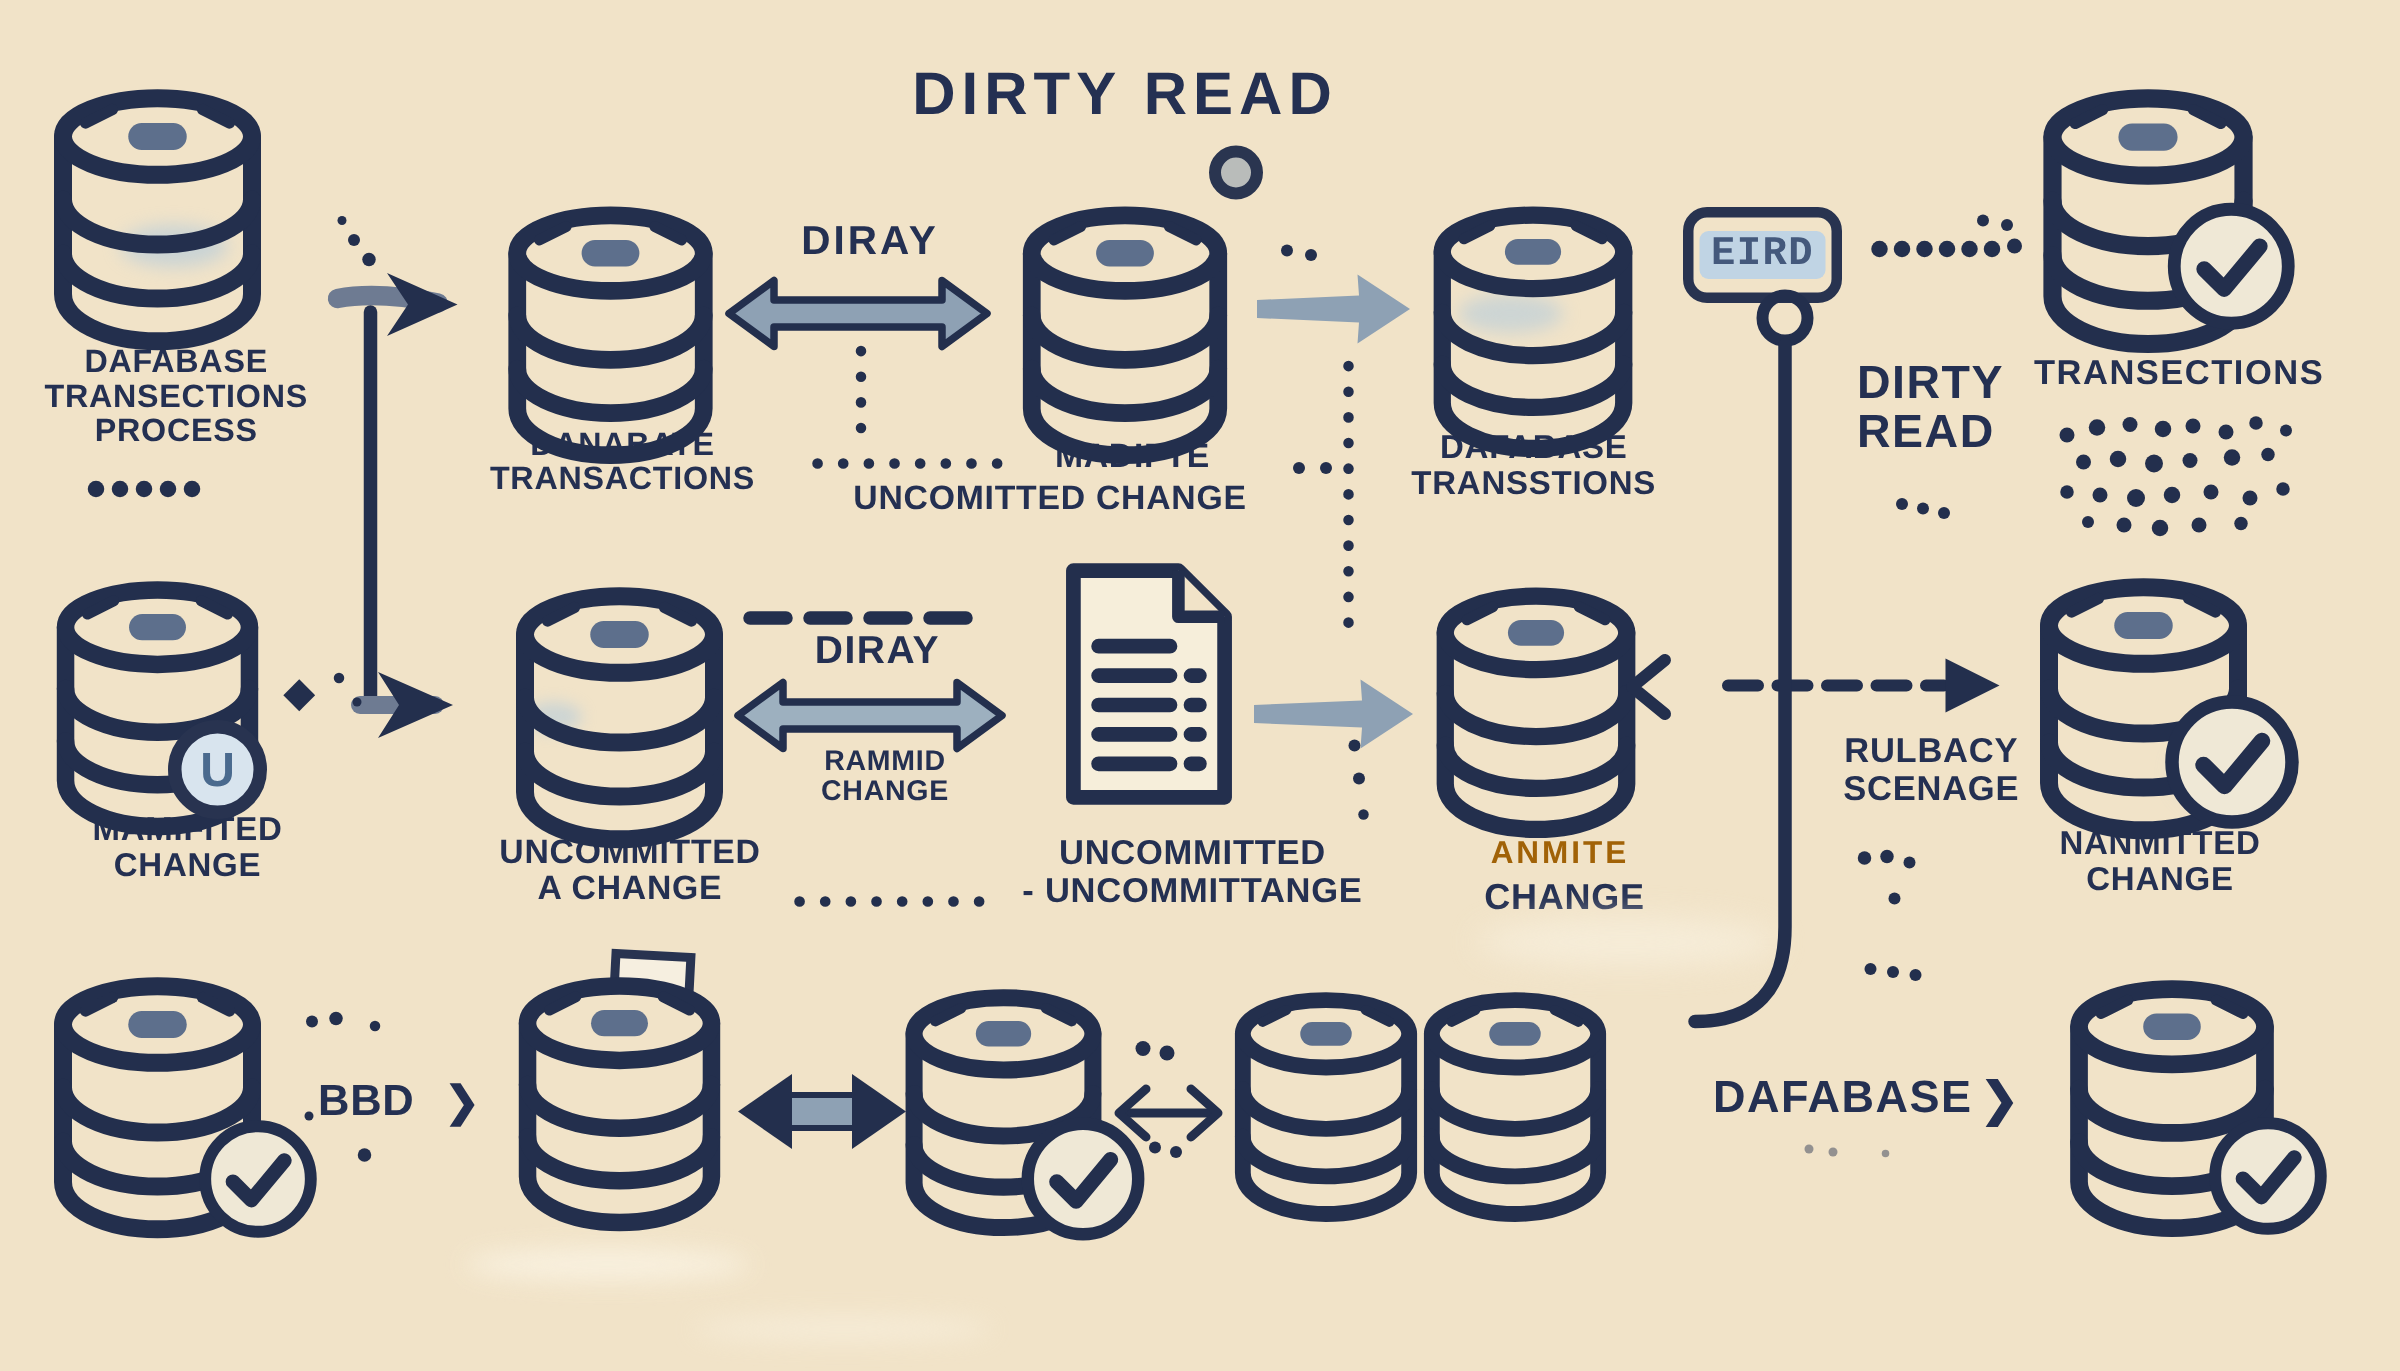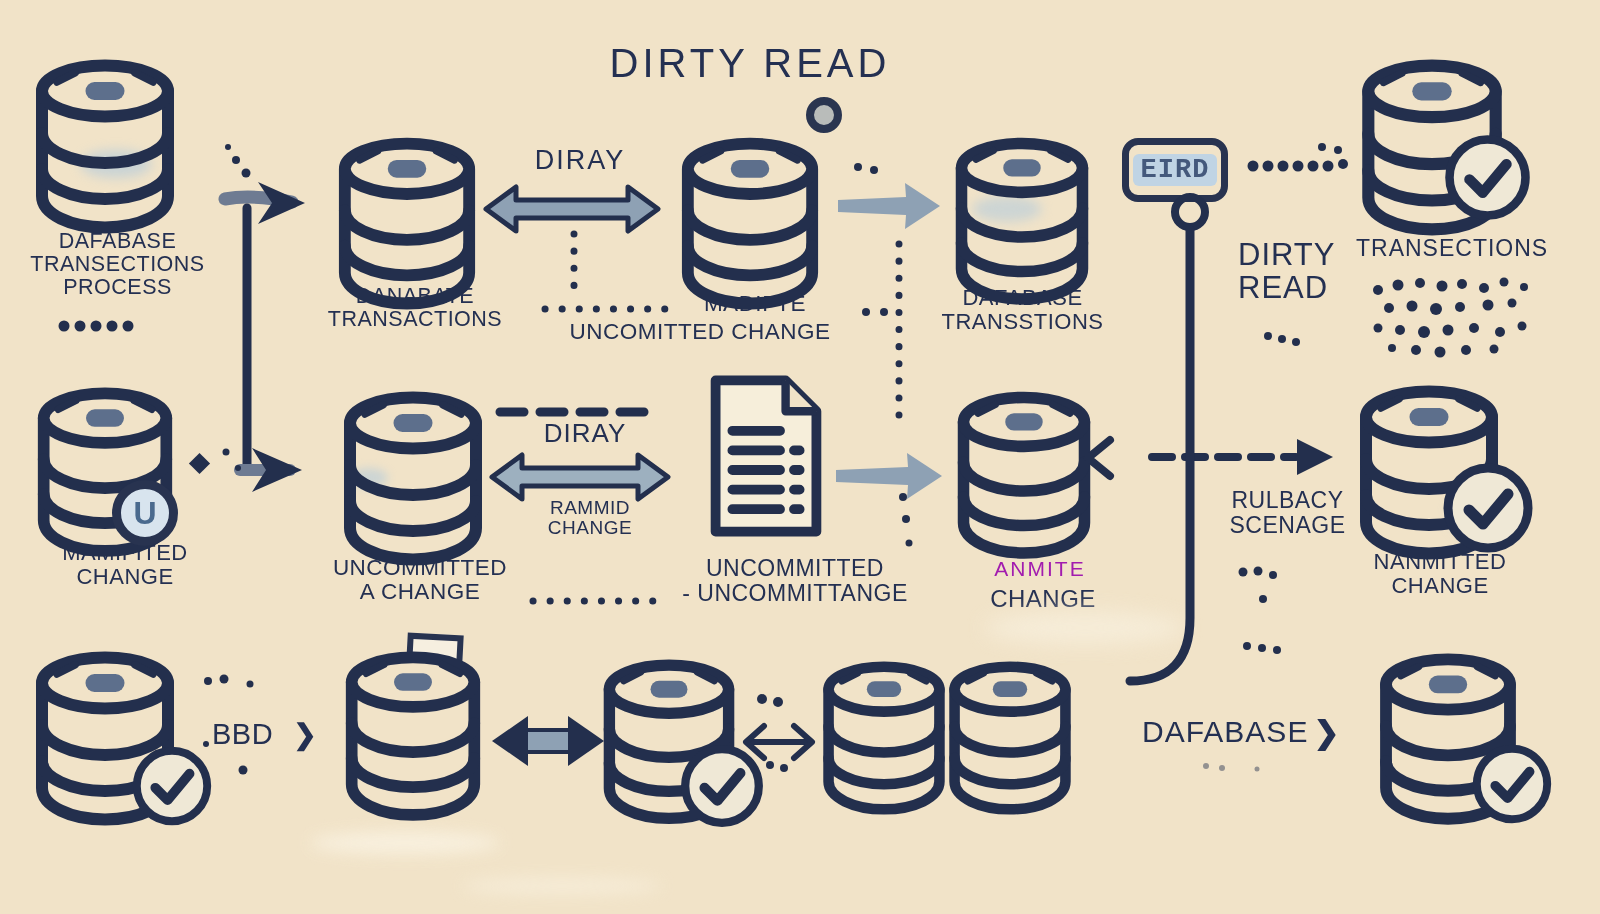--- a/index.html
+++ b/index.html
@@ -1,21 +1,21 @@
 <!DOCTYPE html>
 <html><head>
 <meta charset="utf-8">
 <style>
   html,body{margin:0;padding:0;}
   body{background:#f1e3c8;font-family:"Liberation Sans",sans-serif;}
   #stage{position:relative;width:1600px;height:914px;background:#f1e3c8;overflow:hidden;}
   .abs{position:absolute;}
-  .lbl{font-weight:normal;color:#243052;text-align:center;white-space:pre-line;
+  .lbl{font-weight:bold;color:#243052;text-align:center;white-space:pre-line;
        line-height:1.07;letter-spacing:.5px;}
-  .faint{color:#a21caf;}
+  .faint{color:#a16207;}
   .chev{font-weight:bold;color:#243052;}
   .smudge{border-radius:50%;pointer-events:none;}
   svg.icon{display:block;}
   #overlay{position:absolute;left:0;top:0;pointer-events:none;}
   .badge-outer{border:7px solid #283350;border-radius:16px;background:#f1e3c8;
                display:flex;align-items:center;justify-content:center;}
   .badge-inner{background:#c0d4e4;border-radius:6px;padding:1px 8px;
                font-family:"Liberation Mono",monospace;font-weight:bold;
                font-size:27px;color:#44597c;letter-spacing:1px;}
   .circ{border-radius:50%;box-sizing:border-box;}

